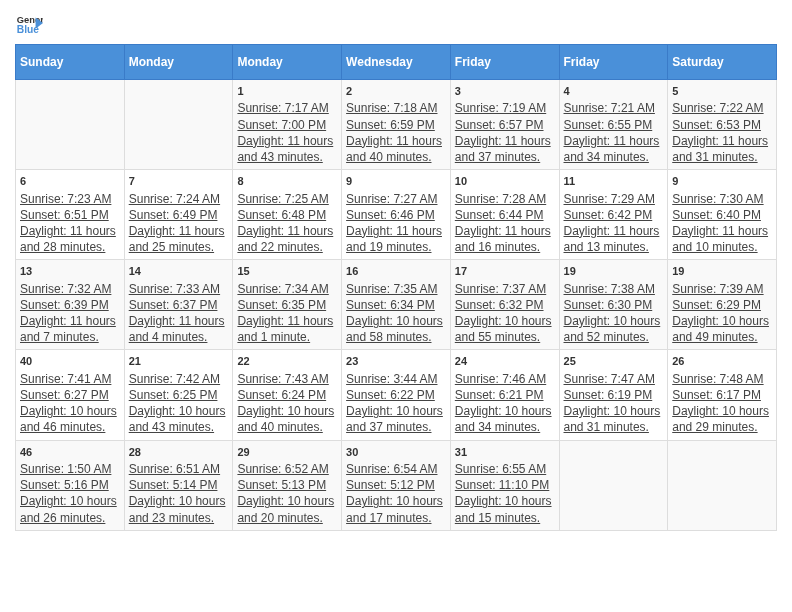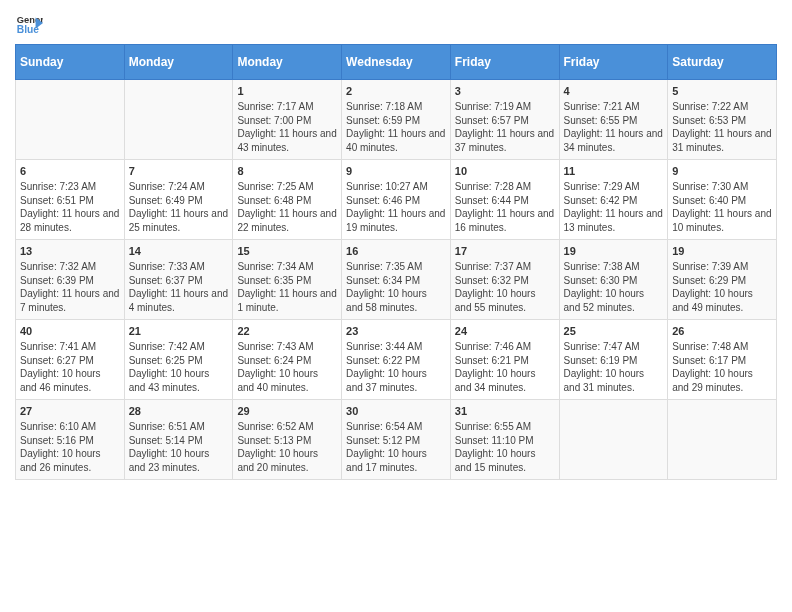--- a/index.html
+++ b/index.html
@@ -72,23 +72,24 @@
     tbody tr:nth-child(even) td {
       background-color: #fff;
     }
     .day-num {
       font-size: 11px;
       font-weight: bold;
       display: block;
       margin-bottom: 1px;
     }
     .day-info {
-      font-size: 10px;
+      font-size: 12px;
       color: #444;
       line-height: 1.35;
+      text-decoration: underline;
     }
   </style>
 </head>
 <body>
 
 <div class="page">
   <div class="header">
     <div class="logo">
       <svg class="logo-icon" viewBox="0 0 30 30">
         <text x="2" y="14" font-size="10" font-weight="bold" fill="#333">General</text>
@@ -164,21 +165,21 @@
 Daylight: 11 hours and 25 minutes.</div>
           </td>
           <td>
             <span class="day-num">8</span>
             <div class="day-info">Sunrise: 7:25 AM
 Sunset: 6:48 PM
 Daylight: 11 hours and 22 minutes.</div>
           </td>
           <td>
             <span class="day-num">9</span>
-            <div class="day-info">Sunrise: 10:27 AM
+            <div class="day-info">Sunrise: 7:27 AM
 Sunset: 6:46 PM
 Daylight: 11 hours and 19 minutes.</div>
           </td>
           <td>
             <span class="day-num">10</span>
             <div class="day-info">Sunrise: 7:28 AM
 Sunset: 6:44 PM
 Daylight: 11 hours and 16 minutes.</div>
           </td>
           <td>
@@ -277,22 +278,22 @@
           </td>
           <td>
             <span class="day-num">26</span>
             <div class="day-info">Sunrise: 7:48 AM
 Sunset: 6:17 PM
 Daylight: 10 hours and 29 minutes.</div>
           </td>
         </tr>
         <tr>
           <td>
-            <span class="day-num">27</span>
-            <div class="day-info">Sunrise: 6:10 AM
+            <span class="day-num">46</span>
+            <div class="day-info">Sunrise: 1:50 AM
 Sunset: 5:16 PM
 Daylight: 10 hours and 26 minutes.</div>
           </td>
           <td>
             <span class="day-num">28</span>
             <div class="day-info">Sunrise: 6:51 AM
 Sunset: 5:14 PM
 Daylight: 10 hours and 23 minutes.</div>
           </td>
           <td>

